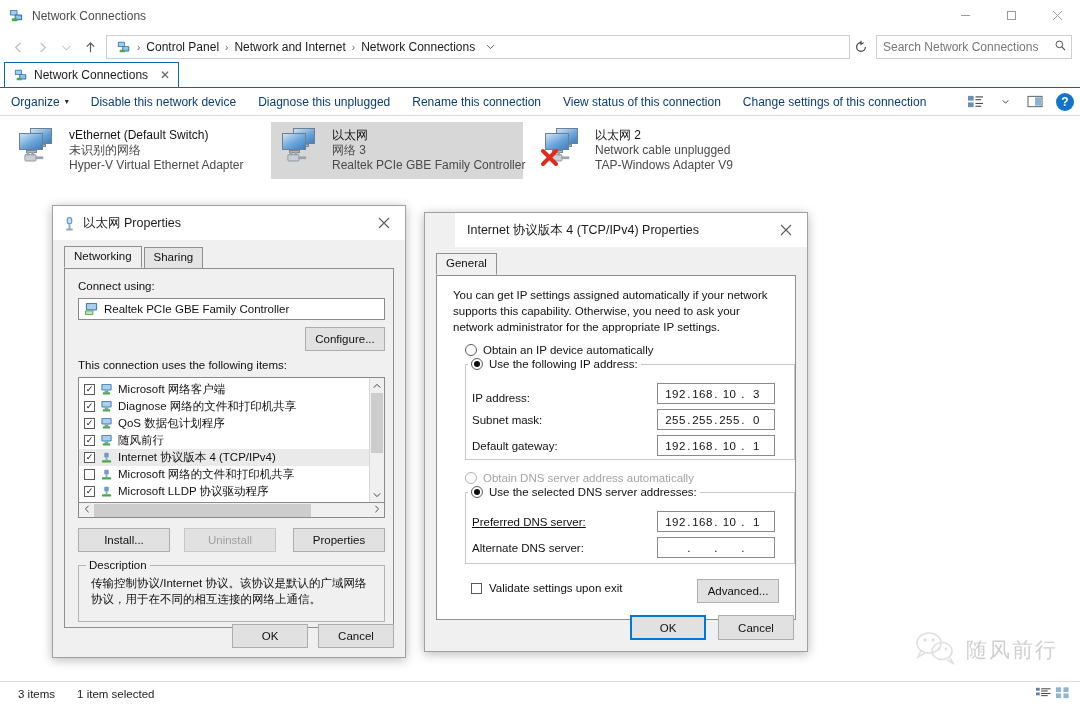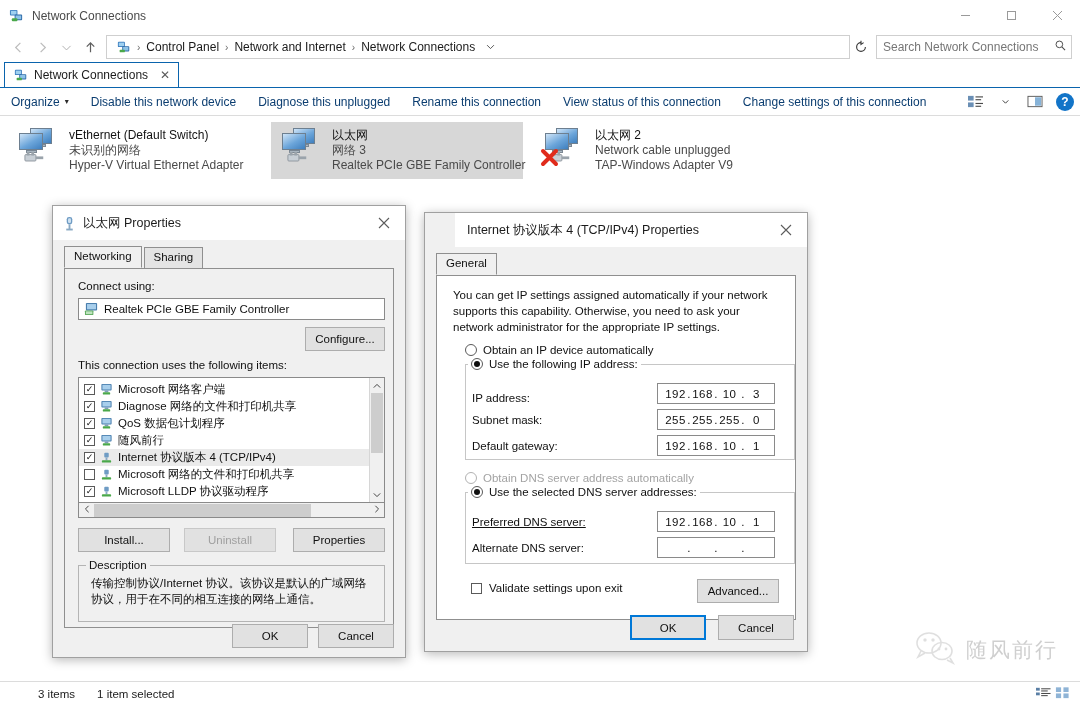--- a/index.html
+++ b/index.html
@@ -153,21 +153,21 @@
   .ipbox { background:#fff; border:1px solid #8a8a8a; height:21px; width:118px;
            display:flex; align-items:center; justify-content:center;
            font-size:11.5px; color:#101010; letter-spacing:.4px; }
   .ipbox .oct { width:22px; text-align:center; }
   .ipbox .dt { width:5px; text-align:center; }
 
   
   .statusbar { position:absolute; left:0; right:0; bottom:0; height:24px;
                border-top:1px solid #dcdcdc; background:#fff; display:flex;
                align-items:center; font-size:11.5px; color:#1b1b1b; }
-  .statusbar .s1 { padding-left:28px;margin-left:10px; }
+  .statusbar .s1 { padding-left:18px; }
   .statusbar .s2 { padding-left:22px; }
   .statusbar .views { margin-left:auto; display:flex; gap:2px; padding-right:9px; }
 
   
   .wm { position:absolute; right:22px; bottom:36px; display:flex;
         align-items:center; gap:9px; opacity:.42; }
   .wm .wmtxt { font-size:21px; color:#8e8e8e; letter-spacing:2px;
                font-family:Liberation Mono, monospace; }
 </style>
 </head>

